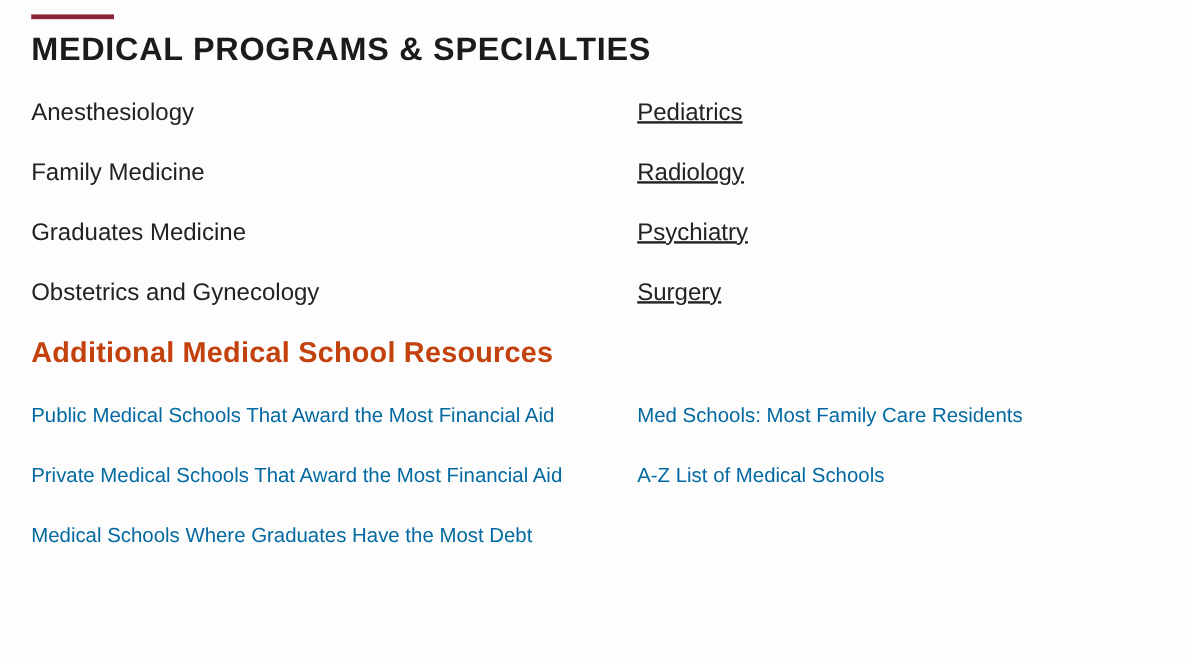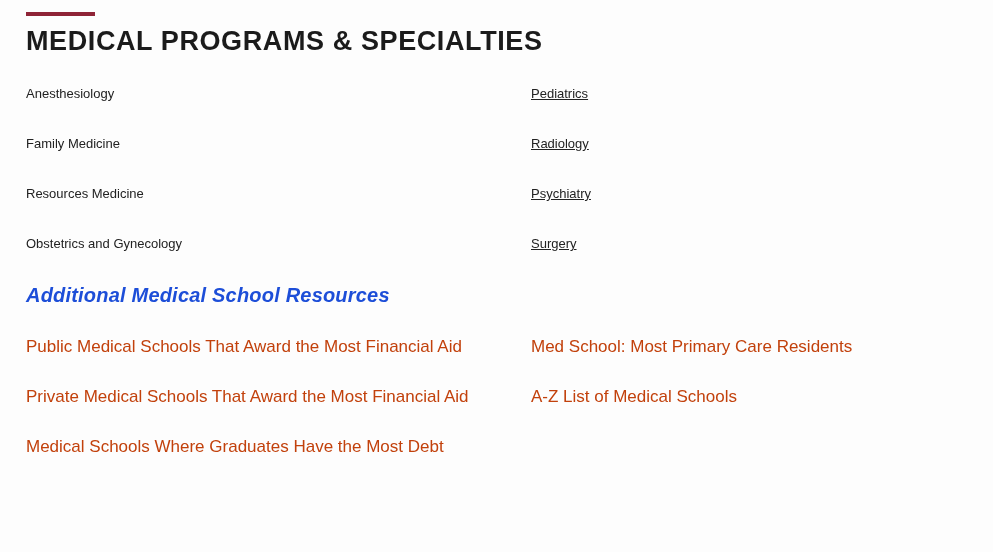--- a/index.html
+++ b/index.html
@@ -54,56 +54,55 @@
     left: 0;
     top: 82px;
     width: 993px;
     height: 176px;
   }
   .col-left  { position: absolute; left: 26px;  top: 0; width: 480px; }
   .col-right { position: absolute; left: 531px; top: 0; width: 440px; text-decoration: underline; }
 
   .specialty-link {
     display: block;
-    font-size: 13px;
+    font-size: 20px;
     line-height: 24px;
     color: #222222;
     text-decoration: none;
     height: 50px;
   }
 
   
   .sub-heading {
     position: absolute;
     left: 26px;
     top: 282px;
     margin: 0;
-    font-size: 20px;
+    font-size: 24px;
     line-height: 26px;
     font-weight: 700;
     letter-spacing: 0.2px;
-    color: #1d4ed8;
-    font-style: italic;
+    color: #c2410c;
   }
 
   
   .resources {
     position: absolute;
     left: 0;
     top: 332px;
     width: 993px;
   }
   .res-left  { position: absolute; left: 26px;  top: 0; width: 470px; }
   .res-right { position: absolute; left: 531px; top: 0; width: 430px; }
 
   .resource-link {
     display: block;
     font-size: 17px;
     line-height: 30px;
-    color: #c2410c;
+    color: #0369a1;
     text-decoration: none;
     margin-bottom: 20px;
   }
   .res-right .resource-link {
     margin-bottom: 20px;
   }
 </style>
 </head>
 <body>
 
@@ -112,21 +111,21 @@
   <div class="header-block">
     <div class="accent-bar"></div>
     <h1 class="page-title">MEDICAL PROGRAMS &amp; SPECIALTIES</h1>
   </div>
 
   <div class="specialties">
 
     <div class="col-left">
       <a class="specialty-link" href="#">Anesthesiology</a>
       <a class="specialty-link" href="#">Family Medicine</a>
-      <a class="specialty-link" href="#">Resources Medicine</a>
+      <a class="specialty-link" href="#">Graduates Medicine</a>
       <a class="specialty-link" href="#">Obstetrics and Gynecology</a>
     </div>
 
     <div class="col-right">
       <a class="specialty-link" href="#">Pediatrics</a>
       <a class="specialty-link" href="#">Radiology</a>
       <a class="specialty-link" href="#">Psychiatry</a>
       <a class="specialty-link" href="#">Surgery</a>
     </div>
 
@@ -136,19 +135,19 @@
 
   <div class="resources">
 
     <div class="res-left">
       <a class="resource-link" href="#">Public Medical Schools That Award the Most Financial Aid</a>
       <a class="resource-link" href="#">Private Medical Schools That Award the Most Financial Aid</a>
       <a class="resource-link" href="#">Medical Schools Where Graduates Have the Most Debt</a>
     </div>
 
     <div class="res-right">
-      <a class="resource-link" href="#">Med School: Most Primary Care Residents</a>
+      <a class="resource-link" href="#">Med Schools: Most Family Care Residents</a>
       <a class="resource-link" href="#">A-Z List of Medical Schools</a>
     </div>
 
   </div>
 
 </div>
 
 </body></html>

